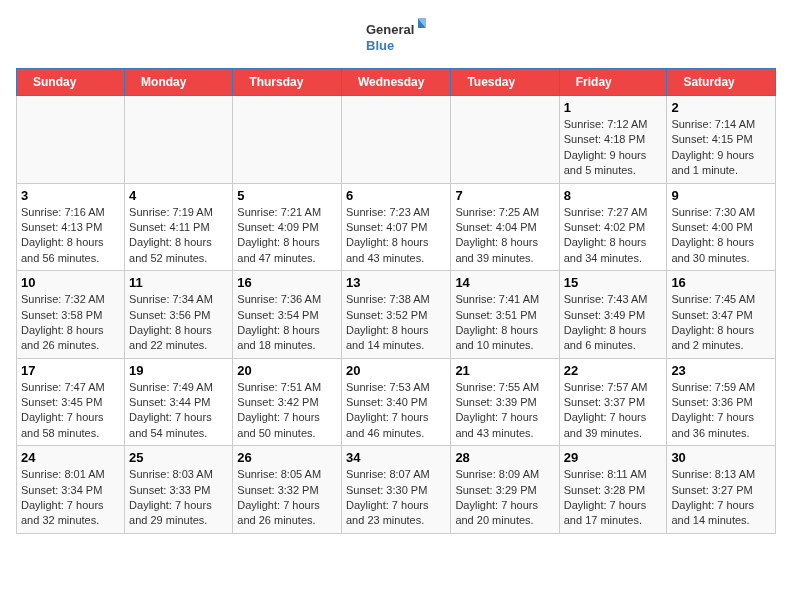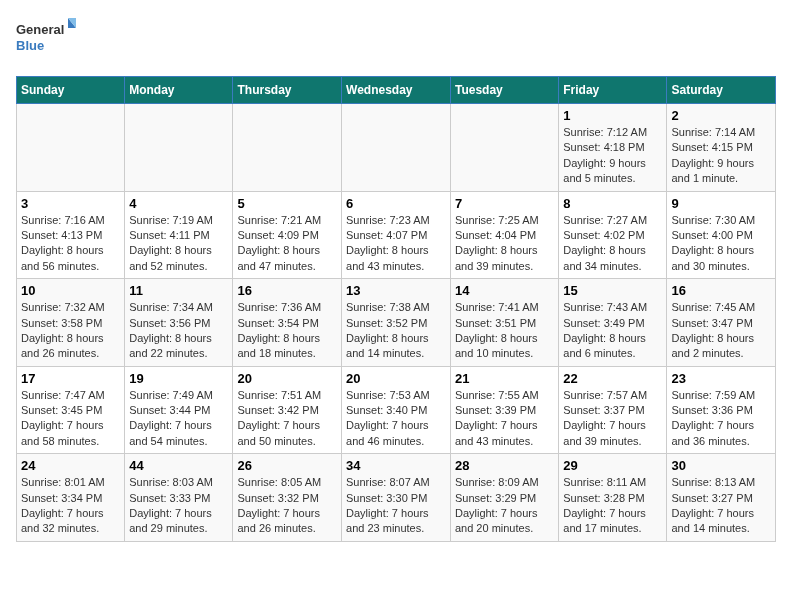--- a/index.html
+++ b/index.html
@@ -5,23 +5,23 @@
     * { box-sizing: border-box; margin: 0; padding: 0; }
     body {
       font-family: Arial, sans-serif;
       background: #fff;
       width: 792px;
       min-height: 612px;
       padding: 16px;
     }
     .header-area {
       display: flex;
-      justify-content: flex-start;
+      justify-content: center;
       align-items: flex-start;
-      margin-bottom: 18px;
+      margin-bottom: 10px;
     }
     .logo {
       display: flex;
       align-items: center;
       gap: 4px;
     }
     .title-area {
       text-align: right;
     }
     .month-title {
@@ -32,23 +32,23 @@
     .subtitle {
       font-size: 16px;
       color: #555;
     }
     table {
       width: 100%;
       border-collapse: collapse;
       font-size: 11px;
     }
     thead tr th {
-      background-color: #0f766e;
+      background-color: #ef4444;
       color: #fff;
-      padding: 6px 4px;
+      padding: 6px 16px;
       text-align: left;
       font-size: 12px;
       font-weight: bold;
       border: 1px solid #3a7bbf;
     }
     tbody tr td {
       border: 1px solid #ccc;
       padding: 4px;
       vertical-align: top;
       width: 110px;
@@ -208,21 +208,21 @@
           <span class="day-num">23</span>
           <div class="day-detail">Sunrise: 7:59 AM<br>Sunset: 3:36 PM<br>Daylight: 7 hours and 36 minutes.</div>
         </td>
       </tr>
       <tr>
         <td>
           <span class="day-num">24</span>
           <div class="day-detail">Sunrise: 8:01 AM<br>Sunset: 3:34 PM<br>Daylight: 7 hours and 32 minutes.</div>
         </td>
         <td>
-          <span class="day-num">44</span>
+          <span class="day-num">25</span>
           <div class="day-detail">Sunrise: 8:03 AM<br>Sunset: 3:33 PM<br>Daylight: 7 hours and 29 minutes.</div>
         </td>
         <td>
           <span class="day-num">26</span>
           <div class="day-detail">Sunrise: 8:05 AM<br>Sunset: 3:32 PM<br>Daylight: 7 hours and 26 minutes.</div>
         </td>
         <td>
           <span class="day-num">34</span>
           <div class="day-detail">Sunrise: 8:07 AM<br>Sunset: 3:30 PM<br>Daylight: 7 hours and 23 minutes.</div>
         </td>

